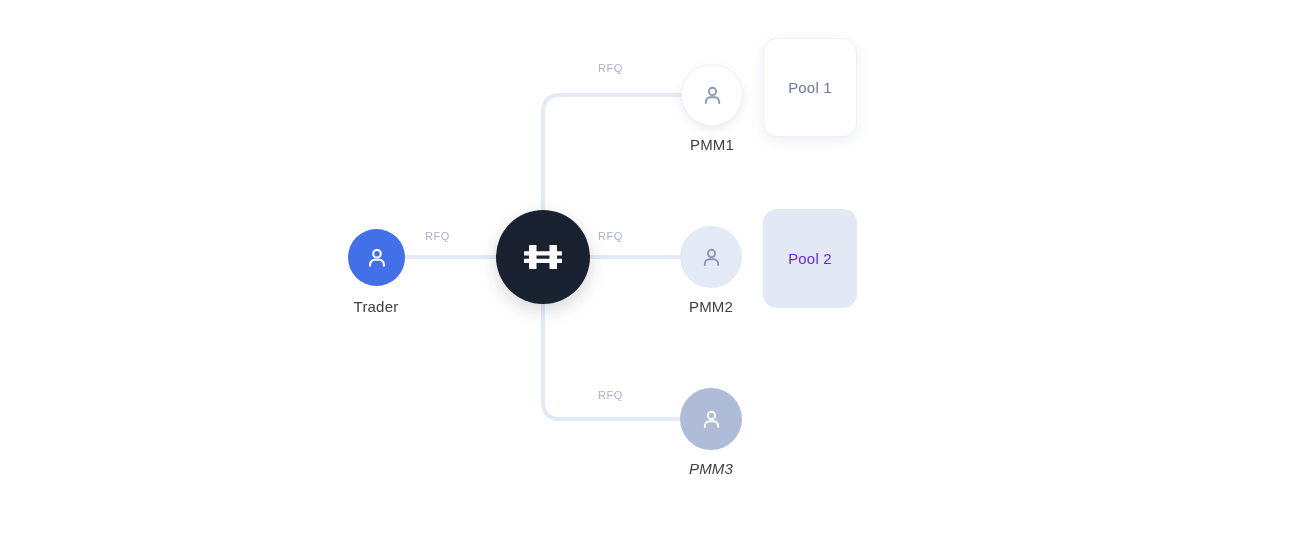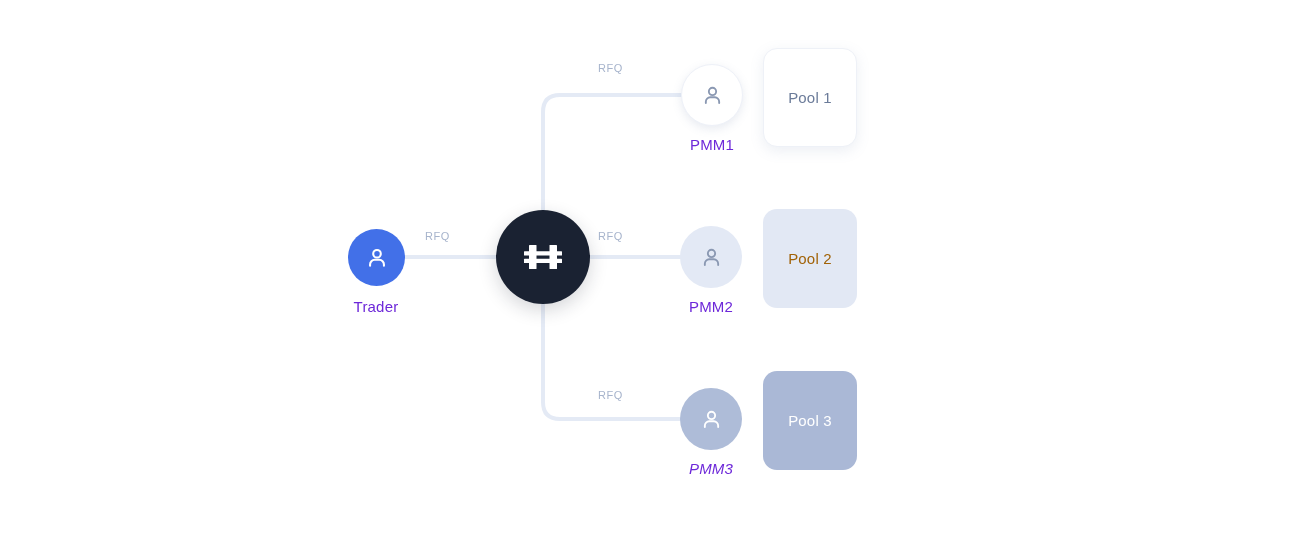--- a/index.html
+++ b/index.html
@@ -41,42 +41,42 @@
     background:#e3e9f5;
   }
   .pmm3-circle{
     width:62px;height:62px;left:680px;top:388px;
     background:#aebcd8;
   }
 
   .node-label{
     position:absolute;text-align:center;
     font-size:15px;letter-spacing:.2px;
-    color:#6d28d9;white-space:nowrap;
+    color:#404040;white-space:nowrap;
   }
   .lbl-trader{left:310px;top:298px;width:132px;}
   .lbl-pmm1{left:646px;top:136px;width:132px;}
   .lbl-pmm2{left:645px;top:298px;width:132px;}
   .lbl-pmm3{left:645px;top:460px;width:132px;font-style:italic;}
 
   
   .pool{
     position:absolute;width:94px;height:99px;
     border-radius:14px;
     display:flex;align-items:center;justify-content:center;
     font-size:15px;letter-spacing:.2px;
     box-sizing:border-box;
   }
   .pool1{
-    left:763px;top:48px;background:#ffffff;
+    left:763px;top:38px;background:#ffffff;
     border:1px solid #eef1f7;color:#6b7b99;
     box-shadow:0 4px 14px rgba(110,130,170,.13);
   }
   .pool2{
-    left:763px;top:209px;background:#e2e8f4;color:#a16207;
+    left:763px;top:209px;background:#e2e8f4;color:#6d28d9;
   }
   .pool3{
     left:763px;top:371px;background:#aab8d6;color:#ffffff;
   }
 
   
   .rfq{
     position:absolute;font-size:11px;letter-spacing:.6px;
     color:#a7b4cc;white-space:nowrap;
   }
@@ -147,22 +147,19 @@
     </svg>
   </div>
   <div class="node-label lbl-pmm3">PMM3</div>
 
   <div class="pool pool1">
     <span>Pool 1</span>
   </div>
   <div class="pool pool2">
     <span>Pool 2</span>
   </div>
-  <div class="pool pool3">
-    <span>Pool 3</span>
-  </div>
 
   <div class="rfq rfq-trader">RFQ</div>
   <div class="rfq rfq-top">RFQ</div>
   <div class="rfq rfq-mid">RFQ</div>
   <div class="rfq rfq-bot">RFQ</div>
 
 </div>
 
 </body></html>

